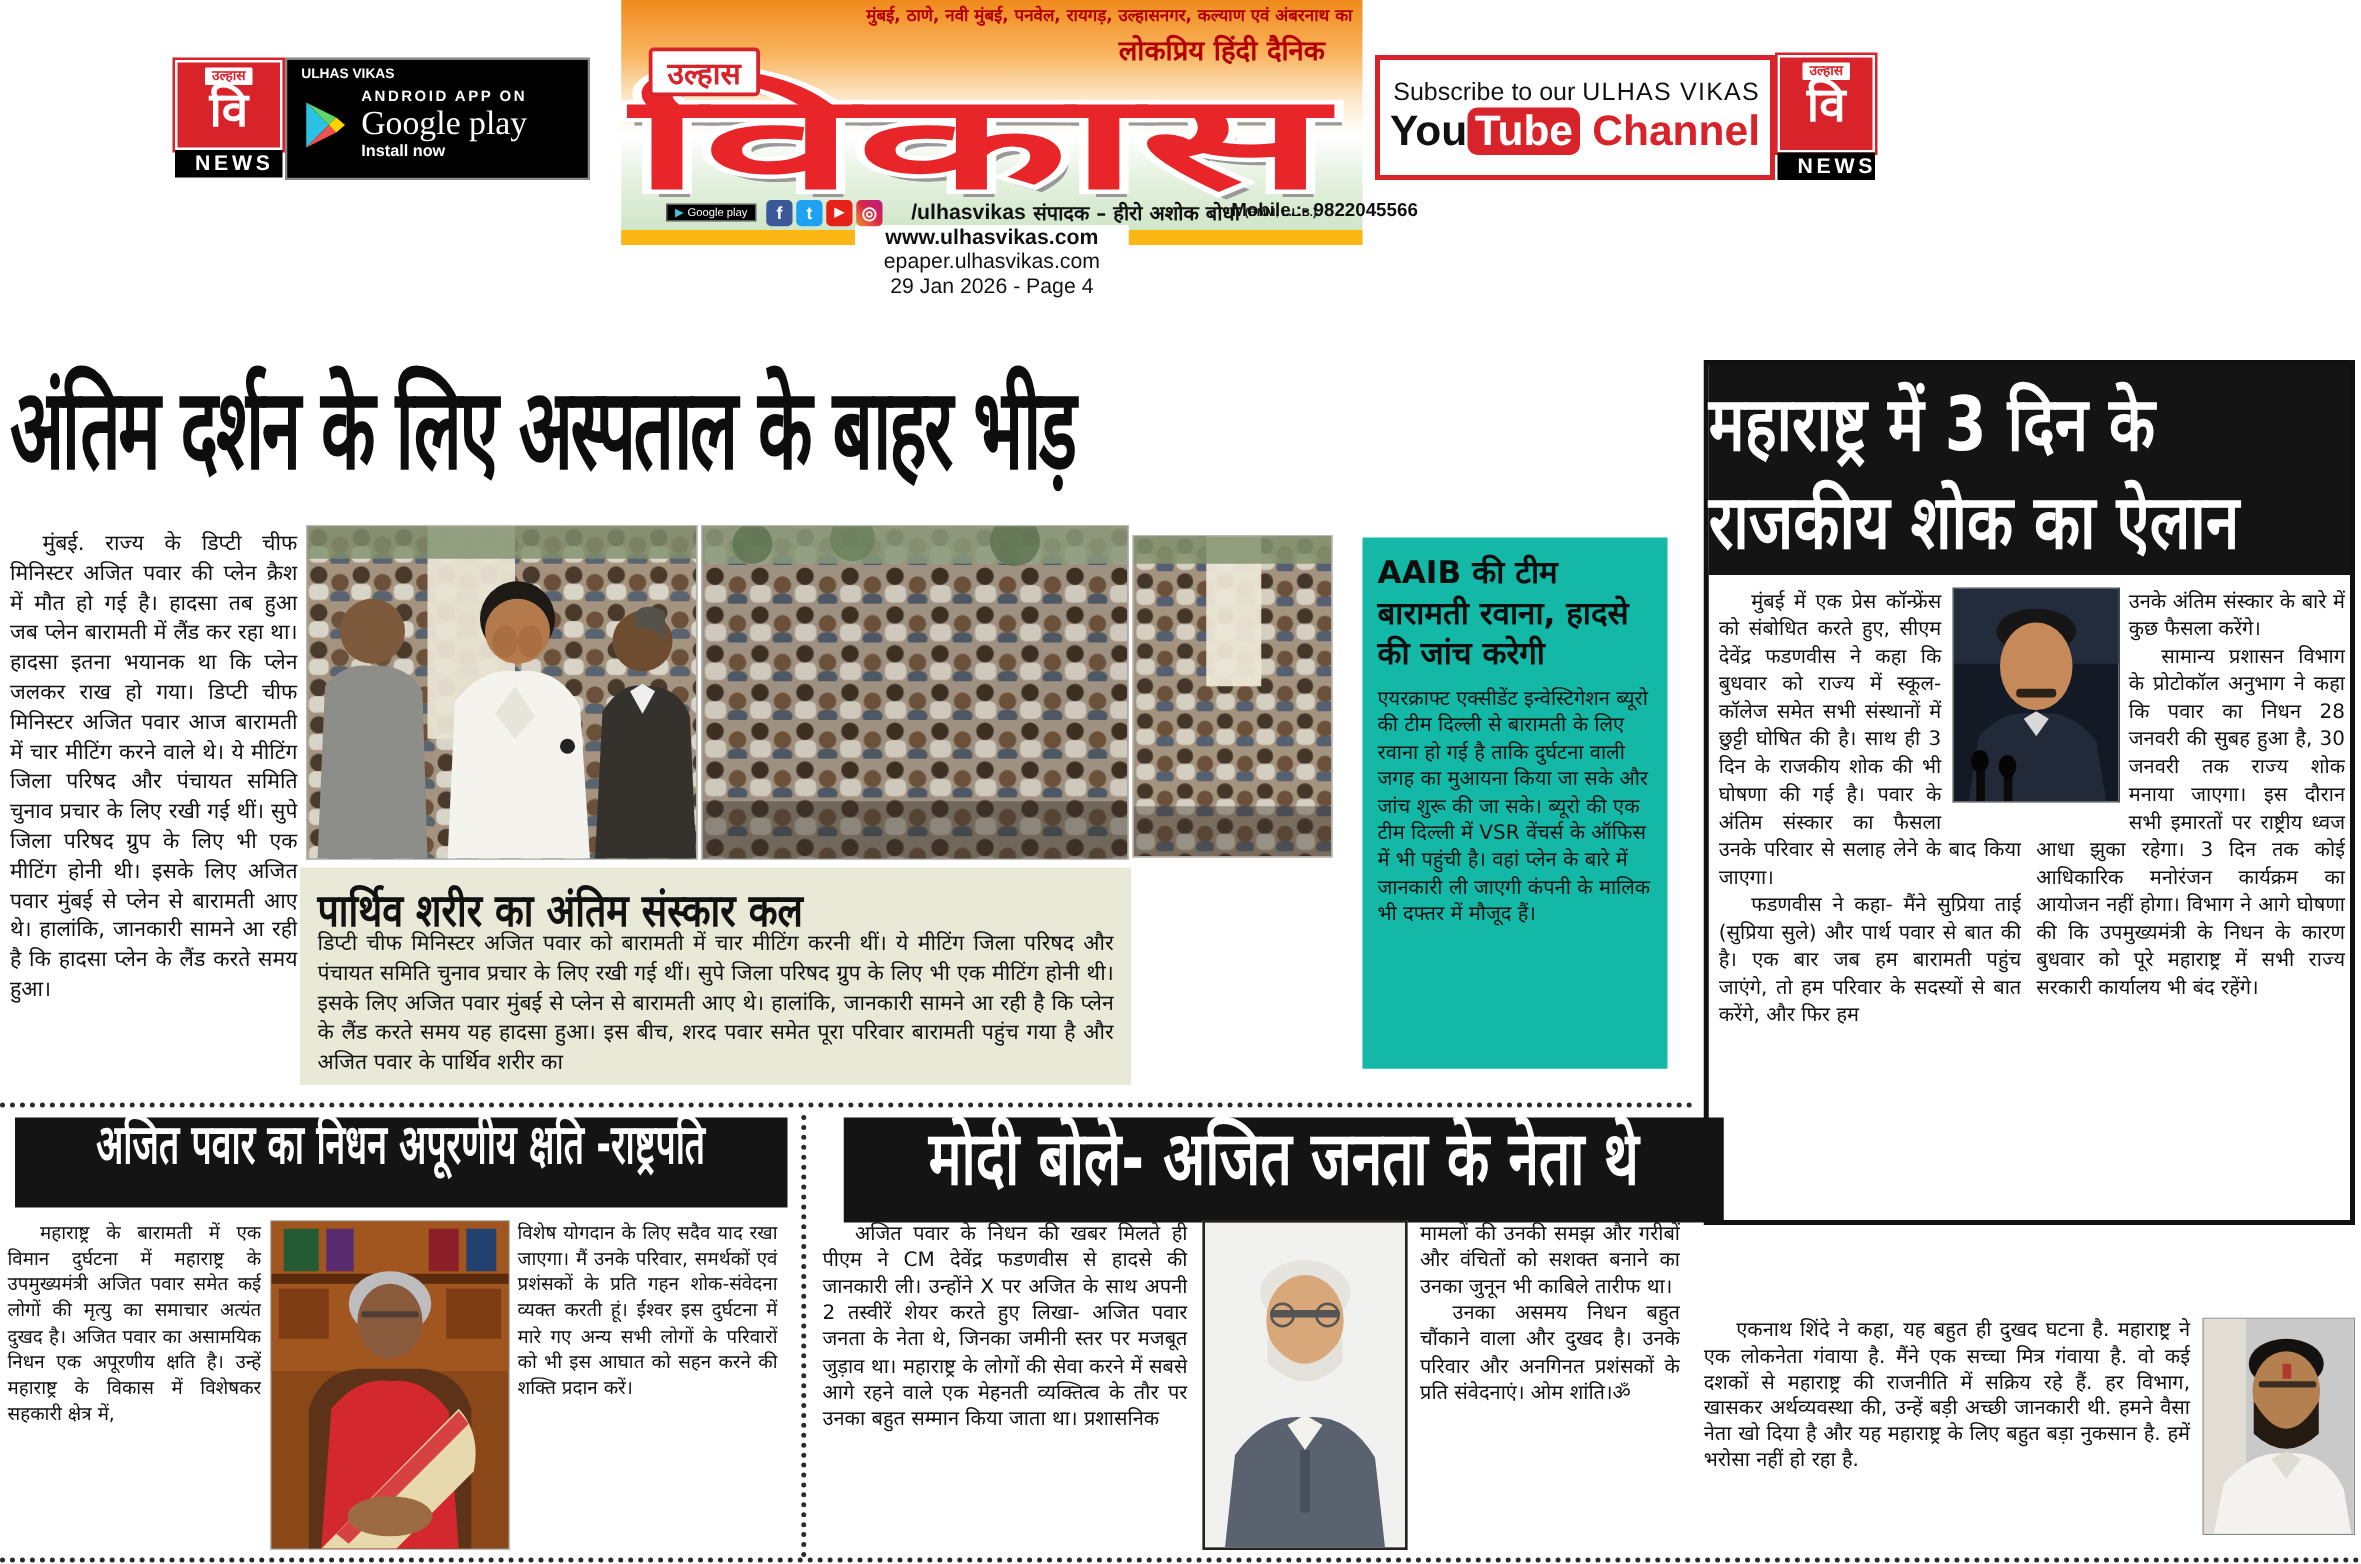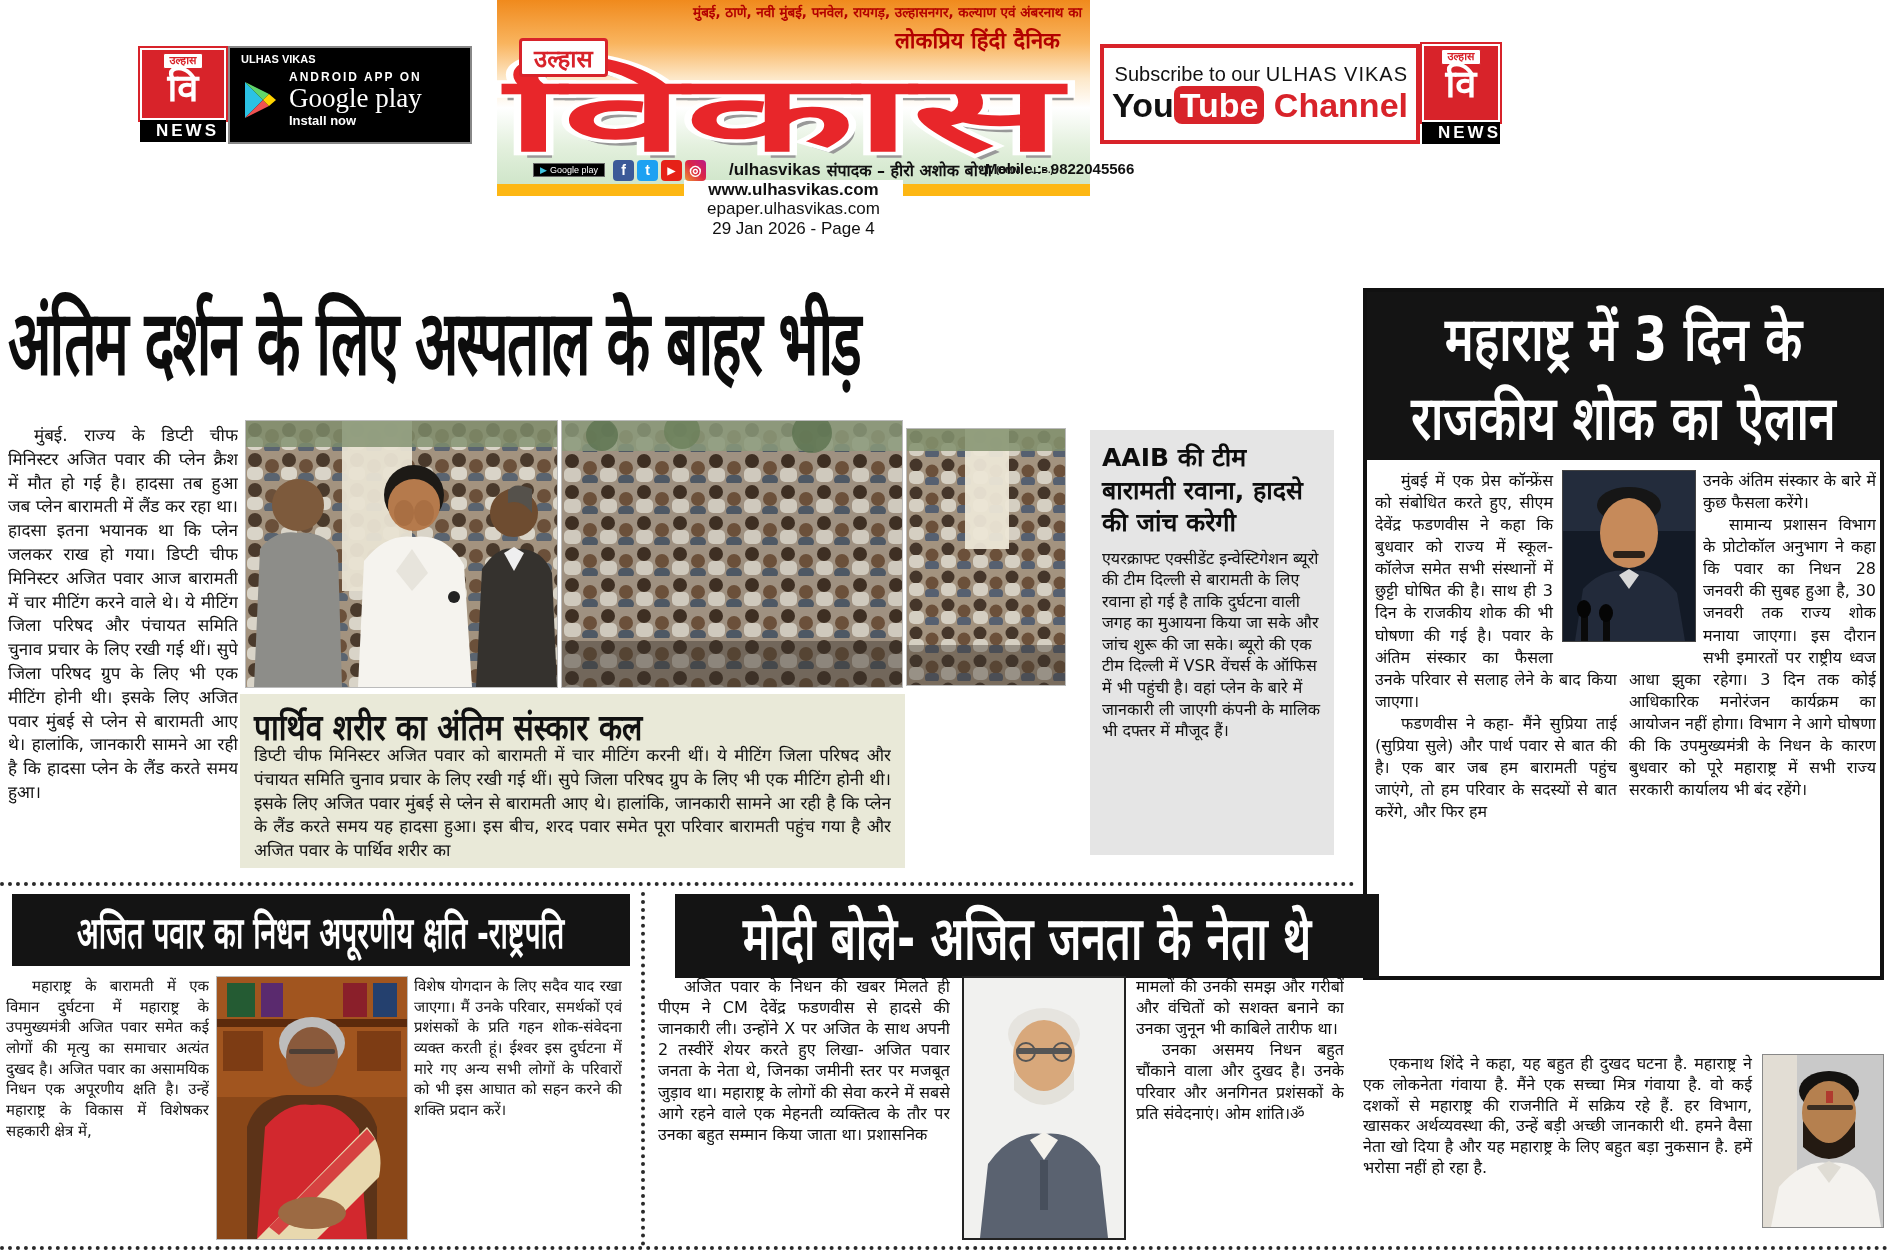--- a/index.html
+++ b/index.html
@@ -27,23 +27,23 @@
   
   #masthead{background:linear-gradient(180deg,#f08a1d 0%,#f9b45e 22%,#fde8c9 40%,#ffffff 55%,#e3f0dd 75%,#c9e2c3 100%);}
   .region{color:#b30000;font-weight:bold;font-size:13.5px;text-align:right;}
   .tagline{color:#b30000;font-weight:bold;font-size:22px;text-align:right;}
   .sicon{width:21px;height:21px;border-radius:4px;display:inline-flex;align-items:center;justify-content:center;
     color:#fff;font-weight:bold;font-size:14px;margin-right:3px;font-family:"Liberation Sans",sans-serif;}
   .yellowbar{background:#fdb714;height:12px;display:flex;align-items:center;justify-content:center;}
   .yellowbar span{background:#fff;padding:0 24px;font-weight:bold;font-size:17px;font-family:"Liberation Sans",sans-serif;}
   
   .headline-main{font-weight:bold;color:#0d0d0d;letter-spacing:-2px;}
-  .black-head{background:#141414;color:#fff;display:flex;align-items:center;justify-content:center;}
+  .black-head{background:#141414;color:#fff;display:flex;align-items:flex-start;justify-content:center;}
   .cream{background:#e9e9d8;}
-  .blue{background:#e5e5e5;}
+  .blue{background:#14b8a6;}
   .col{overflow:hidden;}
   .p0{margin:0;}
   .ind{text-indent:26px;}
   .dotline{border-top:4px dotted #2a2a2a;height:0;}
   .vdotline{border-left:4px dotted #2a2a2a;width:0;}
   .photo-frame{border:1px solid #bbb;box-sizing:border-box;overflow:hidden;background:#9f917e;}
   svg{display:block;}
 </style>
 </head>
 <body>

